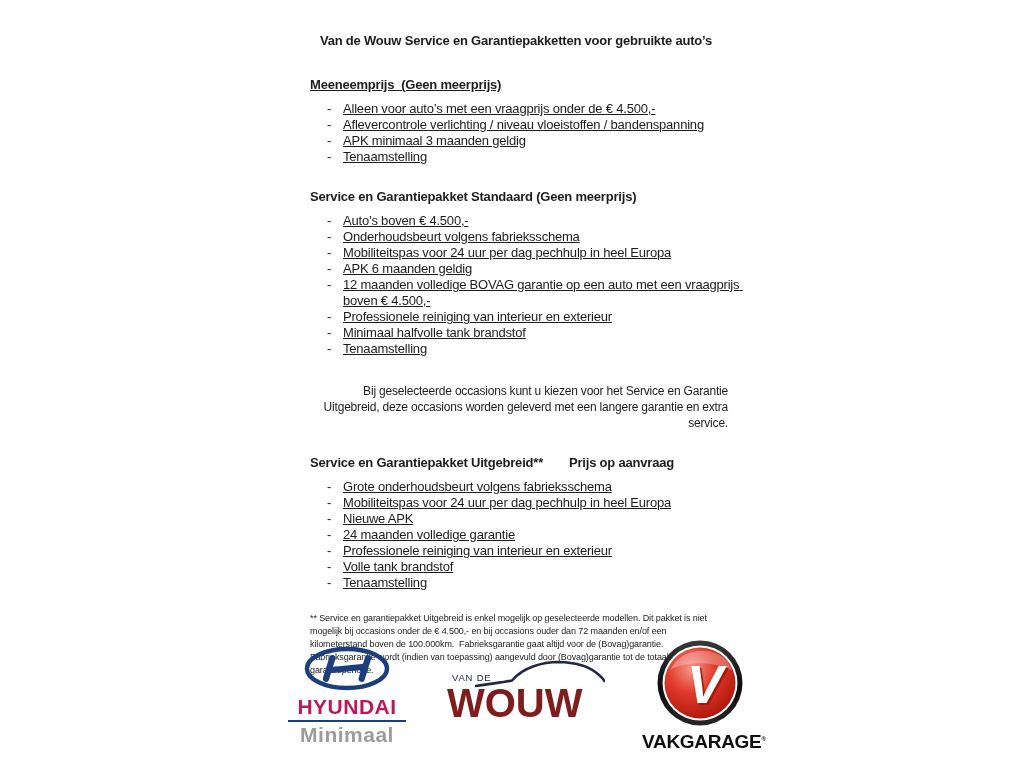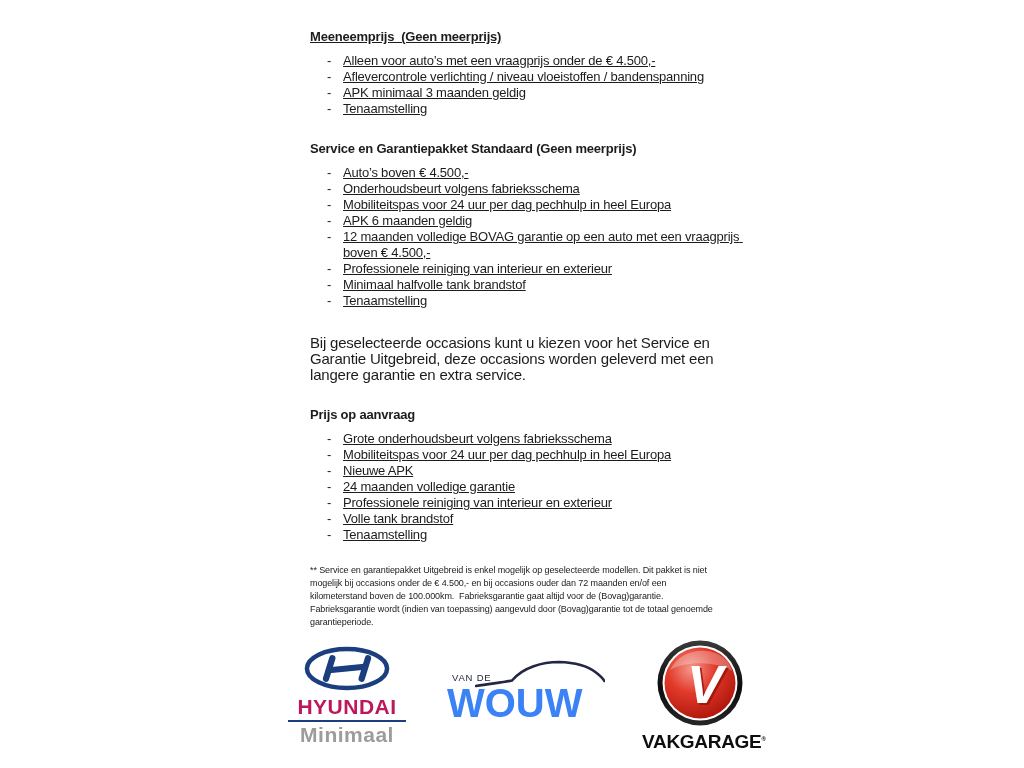--- a/index.html
+++ b/index.html
@@ -49,23 +49,24 @@
   }
   ul.dash-list li::before {
     content: "-";
     position: absolute;
     left: 17px;
     top: 0;
   }
   .para {
     margin: 26px 0 0;
     width: 418px;
-    font-size: 15px;
+    font-size: 12px;
     line-height: 16px;
     white-space: pre-wrap;
+    text-align: right;
   }
   .footnote {
     margin: 21px 0 0;
     width: 414px;
     font-size: 9px;
     line-height: 13px;
     letter-spacing: -0.1px;
     color: #222;
     white-space: pre-wrap;
   }
@@ -99,21 +100,21 @@
   .wouw-car { position: absolute; left: 28px; top: 0; }
   .wouw-vande {
     position: absolute; left: 5px; top: 13px;
     font-size: 9.5px; font-weight: normal;
     letter-spacing: 0.8px;
     color: #232743;
   }
   .wouw-word {
     position: absolute; left: 0; top: 24px;
     font-size: 40px; font-weight: bold;
-    color: #3b82f6;
+    color: #7f1d1d;
     line-height: 1;
     letter-spacing: 0px;
     transform: scaleY(1.0);
   }
 
   .logo-vakgarage { left: 642px; top: 640px; width: 116px; text-align: center; }
   .vak-word {
     margin-top: 0px;
     font-size: 19px;
     font-weight: bold;
@@ -122,20 +123,21 @@
     line-height: 1;
     white-space: nowrap;
   }
   .vak-word sup { font-size: 6px; vertical-align: super; }
 </style>
 </head>
 <body>
 
 <div class="doc">
 
+  <div class="title">Van de Wouw Service en Garantiepakketten voor gebruikte auto’s</div>
 
   <div class="sec-heading h1">Meeneemprijs  (Geen meerprijs)</div>
   <ul class="dash-list">
     <li>Alleen voor auto’s met een vraagprijs onder de € 4.500,-</li>
     <li>Aflevercontrole verlichting / niveau vloeistoffen / bandenspanning</li>
     <li>APK minimaal 3 maanden geldig</li>
     <li>Tenaamstelling</li>
   </ul>
 
   <div class="sec-heading h2">Service en Garantiepakket Standaard (Geen meerprijs)</div>
@@ -146,20 +148,21 @@
     <li>APK 6 maanden geldig</li>
     <li>12 maanden volledige BOVAG garantie op een auto met een vraagprijs boven € 4.500,-</li>
     <li>Professionele reiniging van interieur en exterieur</li>
     <li>Minimaal halfvolle tank brandstof</li>
     <li>Tenaamstelling</li>
   </ul>
 
   <div class="para">Bij geselecteerde occasions kunt u kiezen voor het Service en Garantie Uitgebreid, deze occasions worden geleverd met een langere garantie en extra service.</div>
 
   <div class="h3">
+    <span class="sec-heading">Service en Garantiepakket Uitgebreid**</span>
     <span class="sec-heading">Prijs op aanvraag</span>
   </div>
   <ul class="dash-list">
     <li>Grote onderhoudsbeurt volgens fabrieksschema</li>
     <li>Mobiliteitspas voor 24 uur per dag pechhulp in heel Europa</li>
     <li>Nieuwe APK</li>
     <li>24 maanden volledige garantie</li>
     <li>Professionele reiniging van interieur en exterieur</li>
     <li>Volle tank brandstof</li>
     <li>Tenaamstelling</li>

